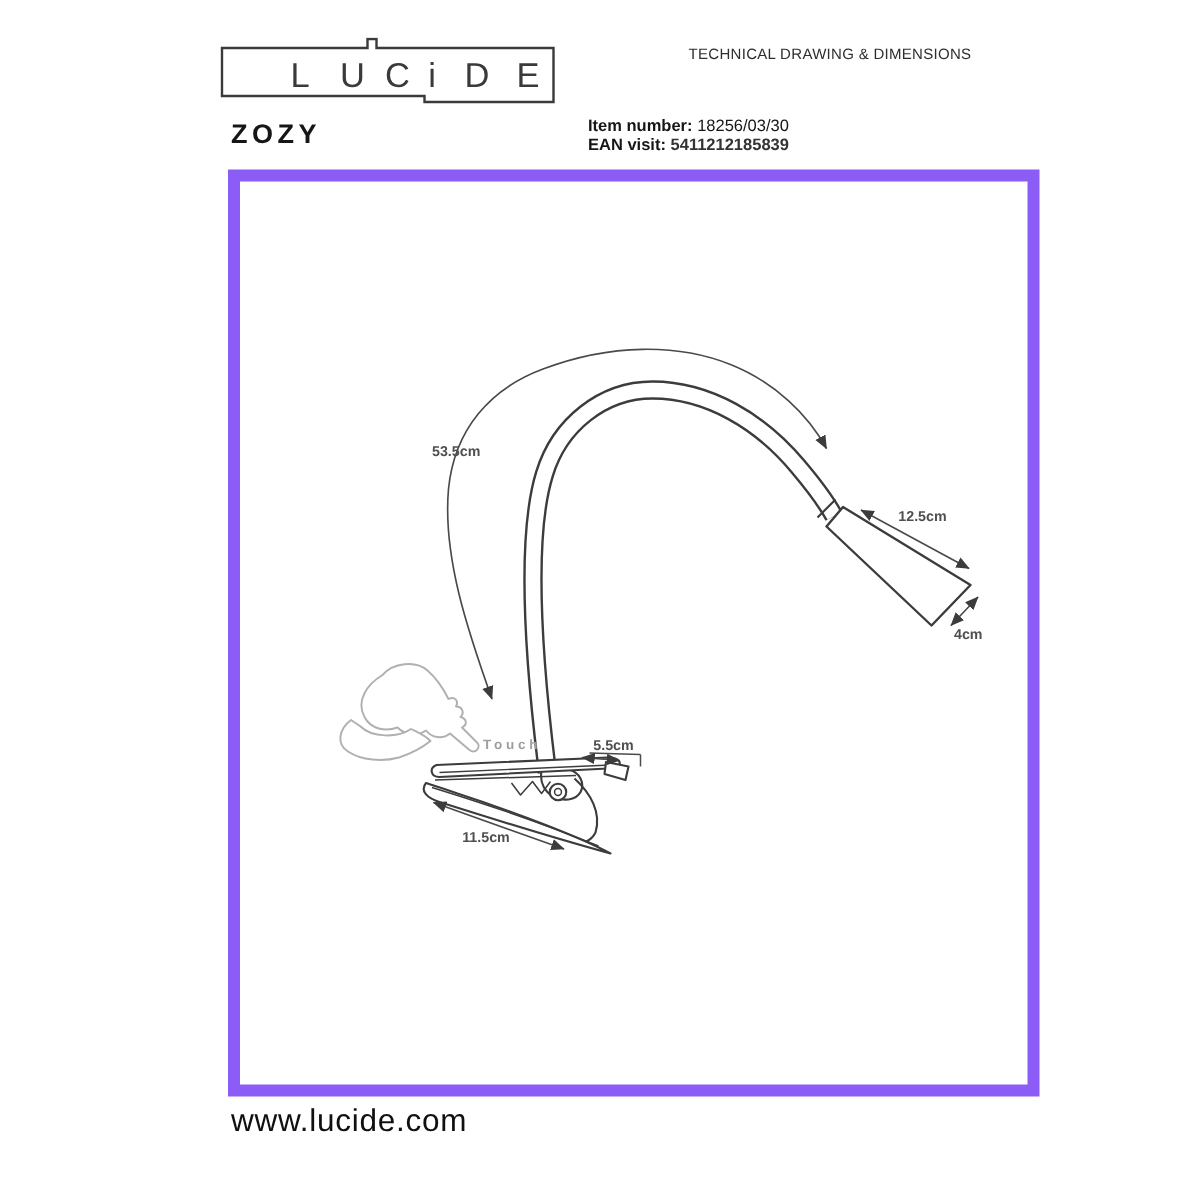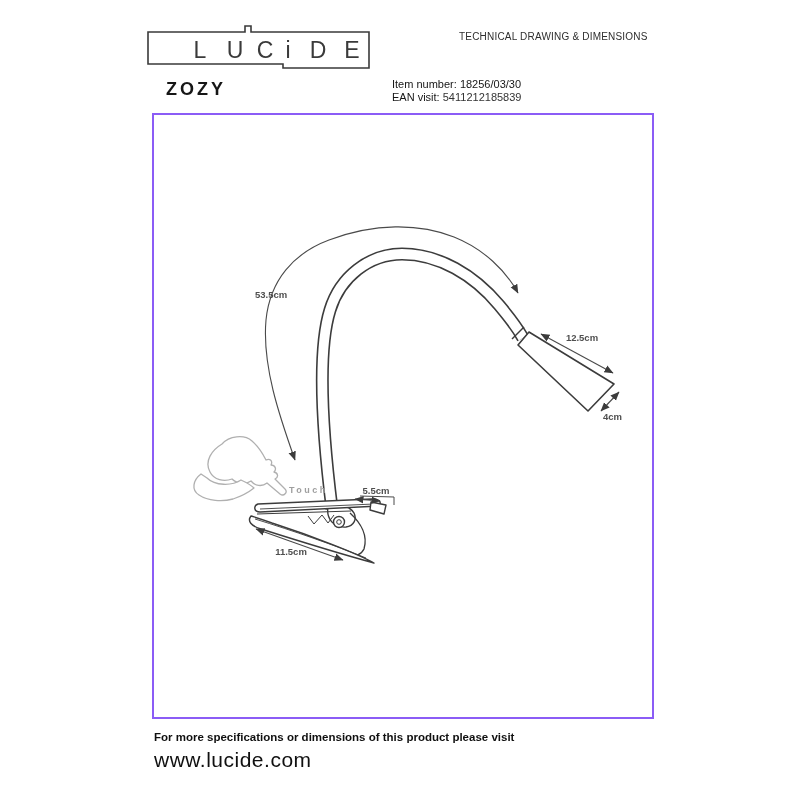--- a/index.html
+++ b/index.html
@@ -8,29 +8,29 @@
     font-family:"Liberation Sans",sans-serif;
     position:relative;overflow:hidden;color:#161616;
   }
   .abs{position:absolute;}
   .title{
     left:459px;top:31px;font-size:10px;letter-spacing:0.2px;
     color:#2e2e2e;white-space:nowrap;
   }
   .product-name{
     left:154px;top:79px;font-size:18px;font-weight:bold;
-    letter-spacing:3px;color:#161616;margin-left:12px;
+    letter-spacing:3px;color:#161616;
   }
   .product-info{left:392px;top:78px;font-size:11px;line-height:13px;white-space:nowrap;}
-  .product-info .lbl{font-weight:normal;}
+  .product-info .lbl{font-weight:bold;}
   .product-info .val-bold{font-weight:normal;}
-  .product-info .val{font-weight:normal;color:#333;margin-top:48px;}
+  .product-info .val{font-weight:bold;color:#333;margin-top:48px;}
   .drawing-box{
     left:152px;top:113px;width:498px;height:602px;
-    border:2px solid #8b5cf6;background:#ffffff;
+    border:8px solid #8b5cf6;background:#ffffff;padding-left:27px;
   }
   .footer{left:154px;top:731px;color:#101010;}
   .footer .note{font-size:11.5px;font-weight:bold;white-space:nowrap;}
   .footer .site{font-size:21px;font-weight:normal;letter-spacing:0.5px;margin-top:5px;}
   svg text.dim{
     font-family:"Liberation Sans",sans-serif;
     font-size:9.5px;font-weight:bold;fill:#4f4f4f;
   }
   svg text.touch{
     font-family:"Liberation Sans",sans-serif;
@@ -117,15 +117,14 @@
     <text class="dim" x="101" y="183">53.5cm</text>
     <text class="dim" x="428" y="226" text-anchor="middle">12.5cm</text>
     <text class="dim" x="449" y="305">4cm</text>
     <text class="dim" x="222" y="379" text-anchor="middle">5.5cm</text>
     <text class="dim" x="137" y="440" text-anchor="middle">11.5cm</text>
     <text class="touch" x="135" y="378">Touch</text>
   </svg>
 </div>
 
 <div class="abs footer">
-  <div class="note">For more specifications or dimensions of this product please visit</div>
   <div class="site">www.lucide.com</div>
 </div>
 
 </body></html>

